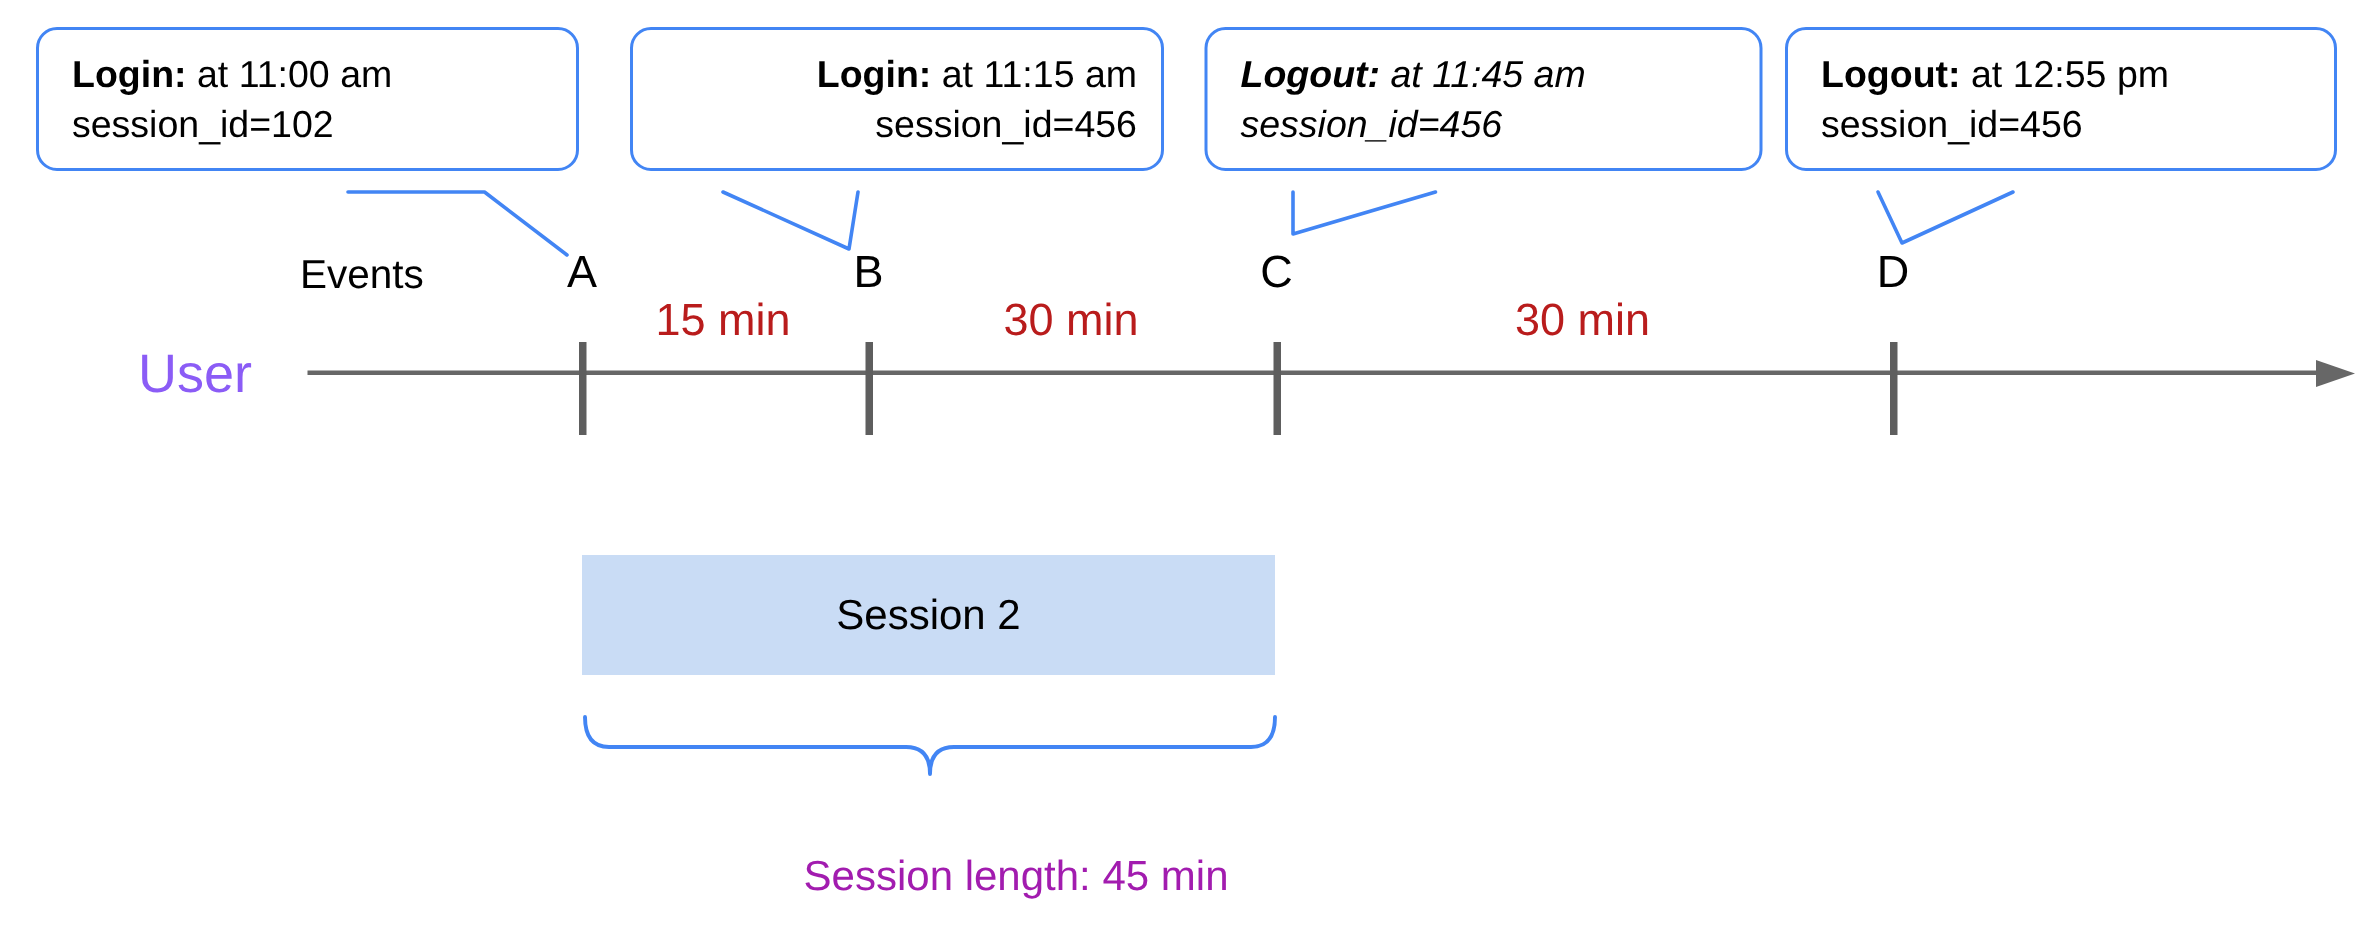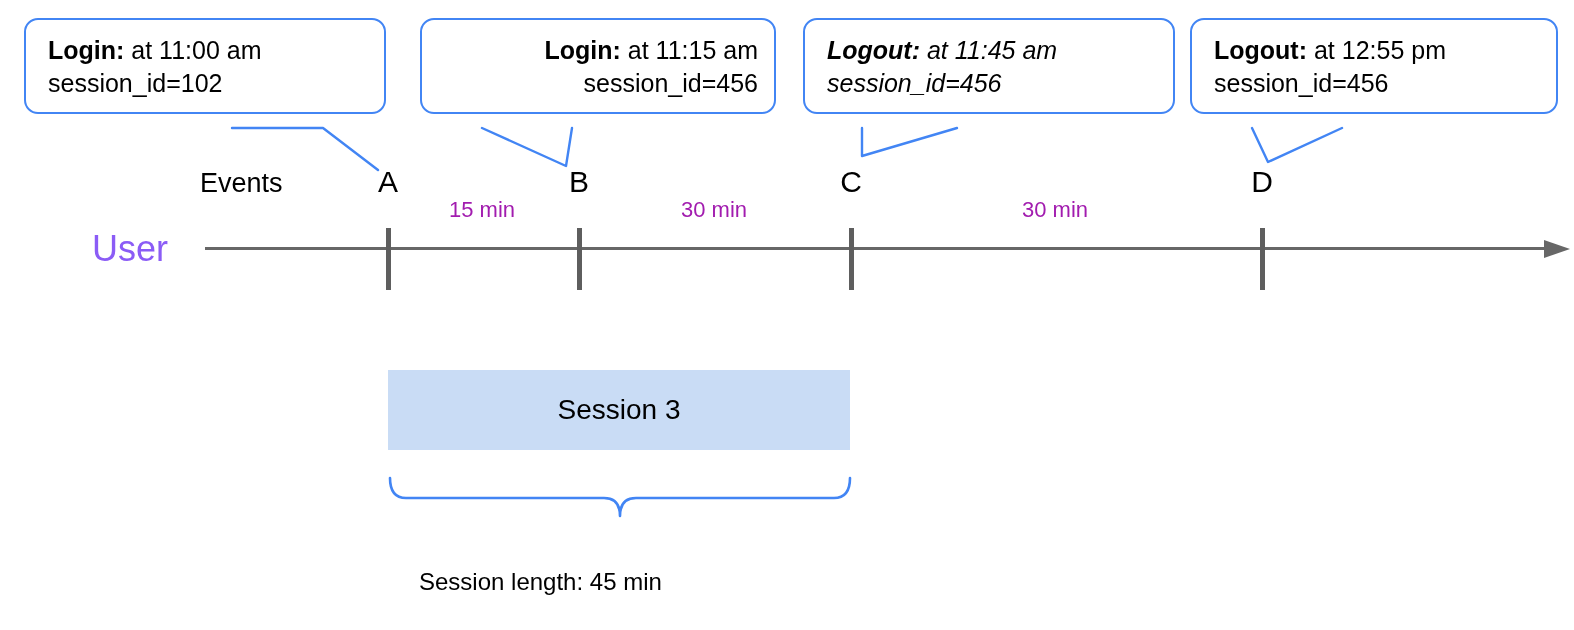--- a/index.html
+++ b/index.html
@@ -71,40 +71,40 @@
   }
   .marker-label {
     position: absolute;
     font-size: 30px;
     color: #000;
     text-align: center;
     width: 40px;
   }
   .interval-label {
     position: absolute;
-    font-size: 22px;
-    color: #a21caf;
+    font-size: 30px;
+    color: #b91c1c;
     text-align: center;
   }
 
   
   .session-bar {
     position: absolute;
     background: #c9dcf5;
     display: flex;
     align-items: center;
     justify-content: center;
     font-size: 28px;
     color: #000;
   }
   .session-caption {
     position: absolute;
-    font-size: 24px;
-    color: #000000;
-    text-align: left;
+    font-size: 28px;
+    color: #a21caf;
+    text-align: right;
   }
 </style>
 </head>
 <body>
 
 <div id="canvas">
 
   <svg class="overlay" viewBox="0 0 1574 630" xmlns="http://www.w3.org/2000/svg">
 
     <polyline points="232,128 323,128 378,170" fill="none" stroke="#4285f4" stroke-width="2.4" stroke-linejoin="round" stroke-linecap="round"></polyline>
@@ -154,18 +154,18 @@
   <div class="marker-label" style="left:368px; top:165px;">A</div>
   <div class="marker-label" style="left:559px; top:165px;">B</div>
   <div class="marker-label" style="left:831px; top:165px;">C</div>
   <div class="marker-label" style="left:1242px; top:165px;">D</div>
 
   <div class="interval-label" style="left:432px; top:197px; width:100px;">15 min</div>
   <div class="interval-label" style="left:664px; top:197px; width:100px;">30 min</div>
   <div class="interval-label" style="left:1005px; top:197px; width:100px;">30 min</div>
 
   <div class="session-bar" style="left:388px; top:370px; width:462px; height:80px;">
-    <span>Session 3</span>
+    <span>Session 2</span>
   </div>
 
   <div class="session-caption" style="left:419px; top:568px; width:400px;">Session length: 45 min</div>
 
 </div>
 
 </body></html>

